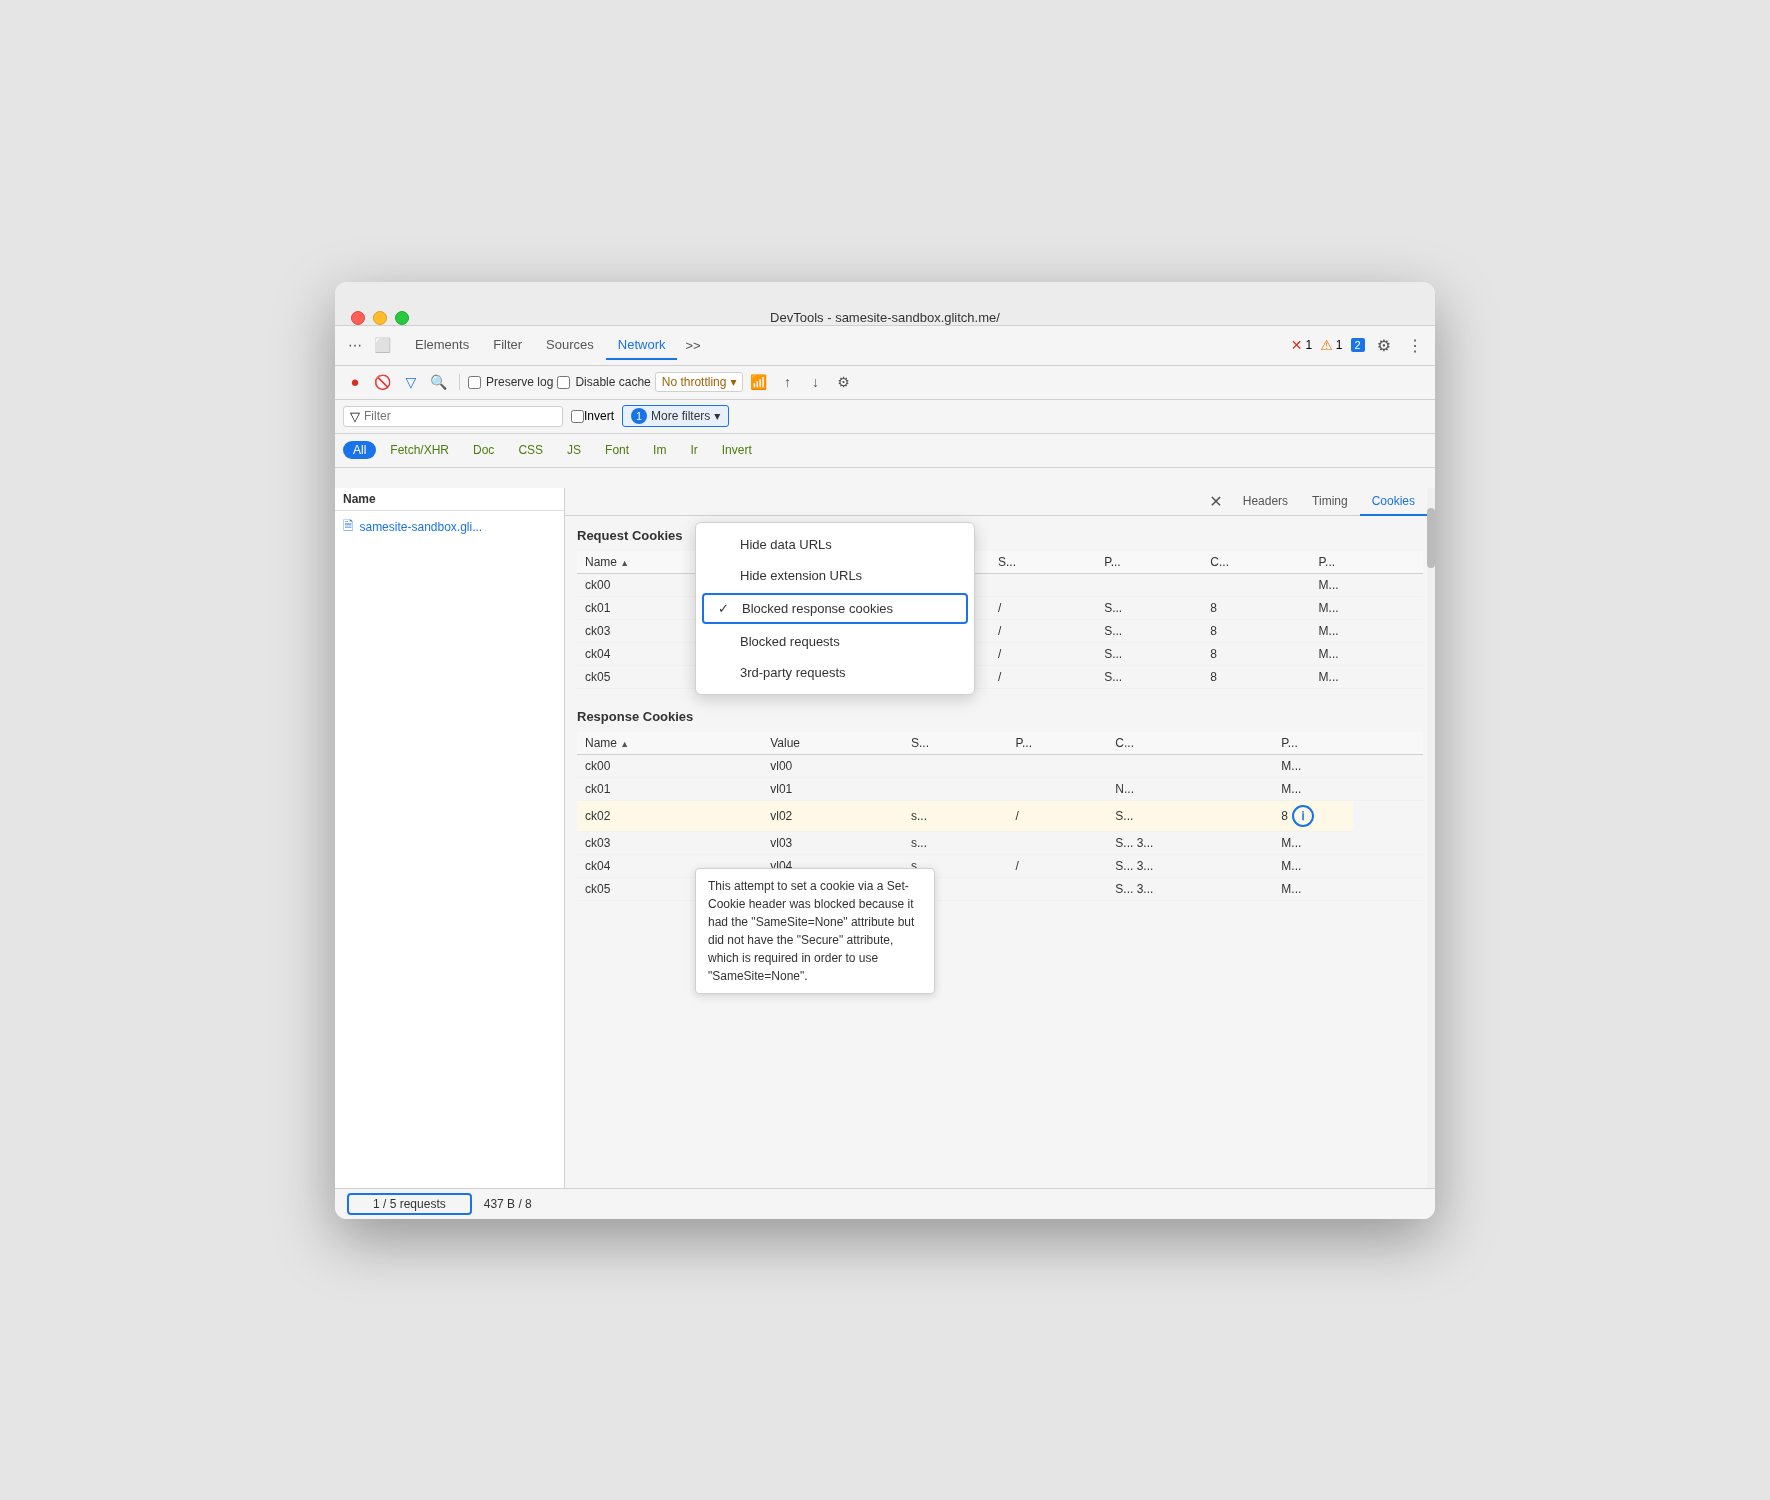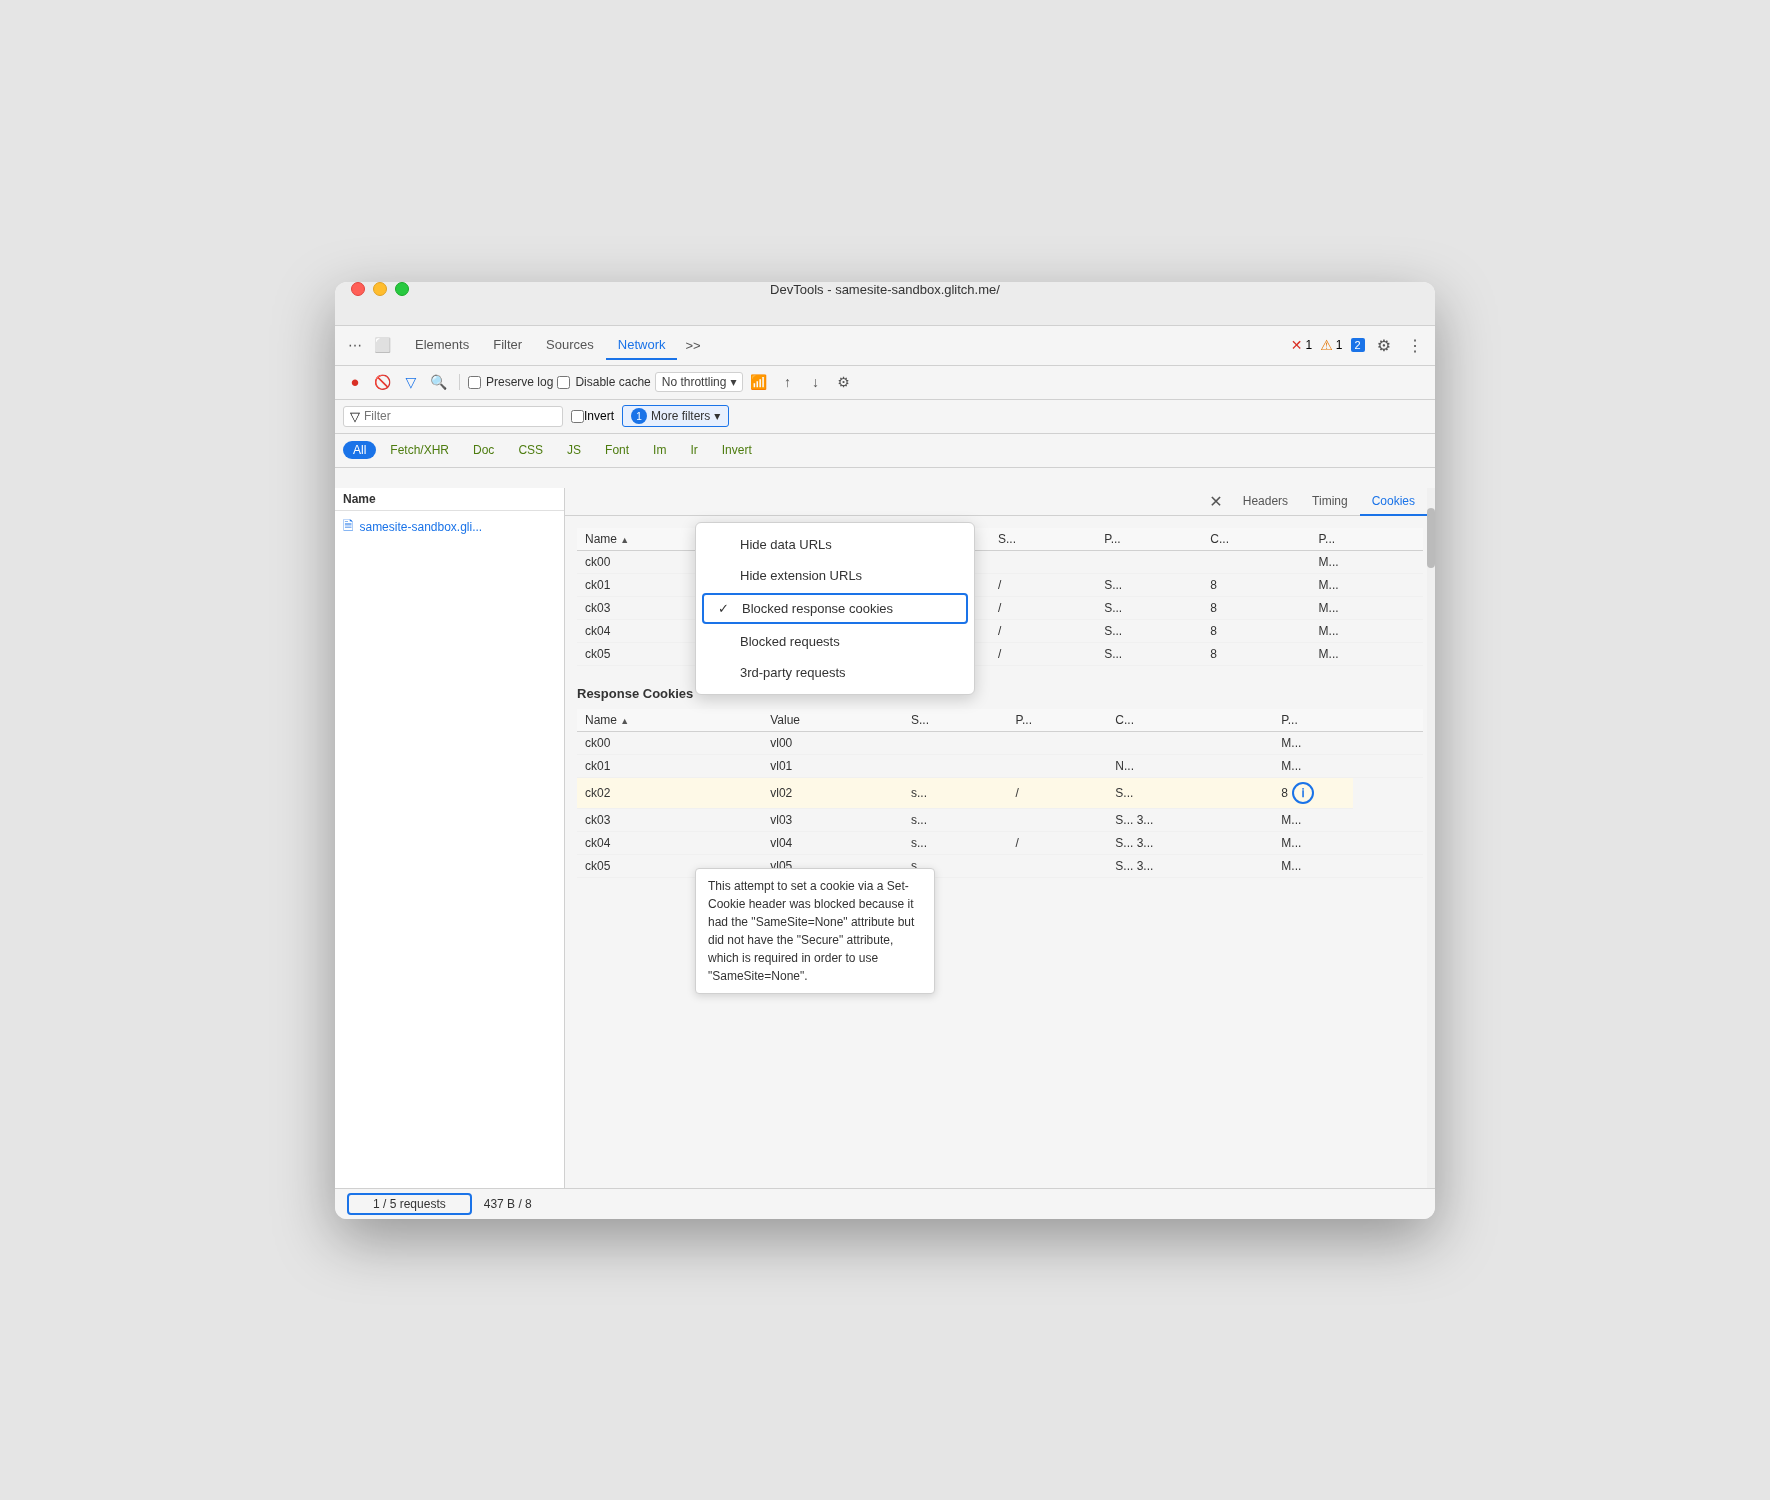--- a/index.html
+++ b/index.html
@@ -16,21 +16,21 @@
       width: 1100px;
       background: #f5f5f5;
       border-radius: 12px;
       box-shadow: 0 20px 60px rgba(0,0,0,0.35);
       overflow: hidden;
     }
     .titlebar {
       background: #ececec;
       height: 44px;
       display: flex;
-      align-items: flex-start;
+      align-items: flex-end;
       padding: 0 16px;
       border-bottom: 1px solid #d0d0d0;
       position: relative;
     }
     .traffic-lights {
       display: flex;
       gap: 8px;
     }
     .tl { width: 14px; height: 14px; border-radius: 50%; }
     .tl-red { background: #ff5f57; border: 1px solid #e0443e; }
@@ -130,21 +130,21 @@
       gap: 5px;
       font-size: 12px;
       color: #333;
     }
     .toolbar-checkbox-group input { cursor: pointer; }
     .throttle-select {
       display: flex;
       align-items: center;
       gap: 4px;
       font-size: 12px;
-      color: #404040;
+      color: #a16207;
       padding: 2px 6px;
       border: 1px solid #d0d0d0;
       border-radius: 3px;
       background: #fff;
       cursor: pointer;
     }
 
     .filter-bar {
       display: flex;
       align-items: center;
@@ -532,20 +532,21 @@
 
       <div class="detail-tabs">
         <div class="close-btn">✕</div>
         <div class="detail-tab">Headers</div>
         <div class="detail-tab">Timing</div>
         <div class="detail-tab active">Cookies</div>
       </div>
 
       <div class="cookies-content">
 
+        <div class="section-title">Request Cookies</div>
         <table class="cookies-table">
           <thead>
             <tr>
               <th>Name <span class="sort-arrow">▲</span></th>
               <th>Val</th>
               <th>S...</th>
               <th>S...</th>
               <th>P...</th>
               <th>C...</th>
               <th>P...</th>

